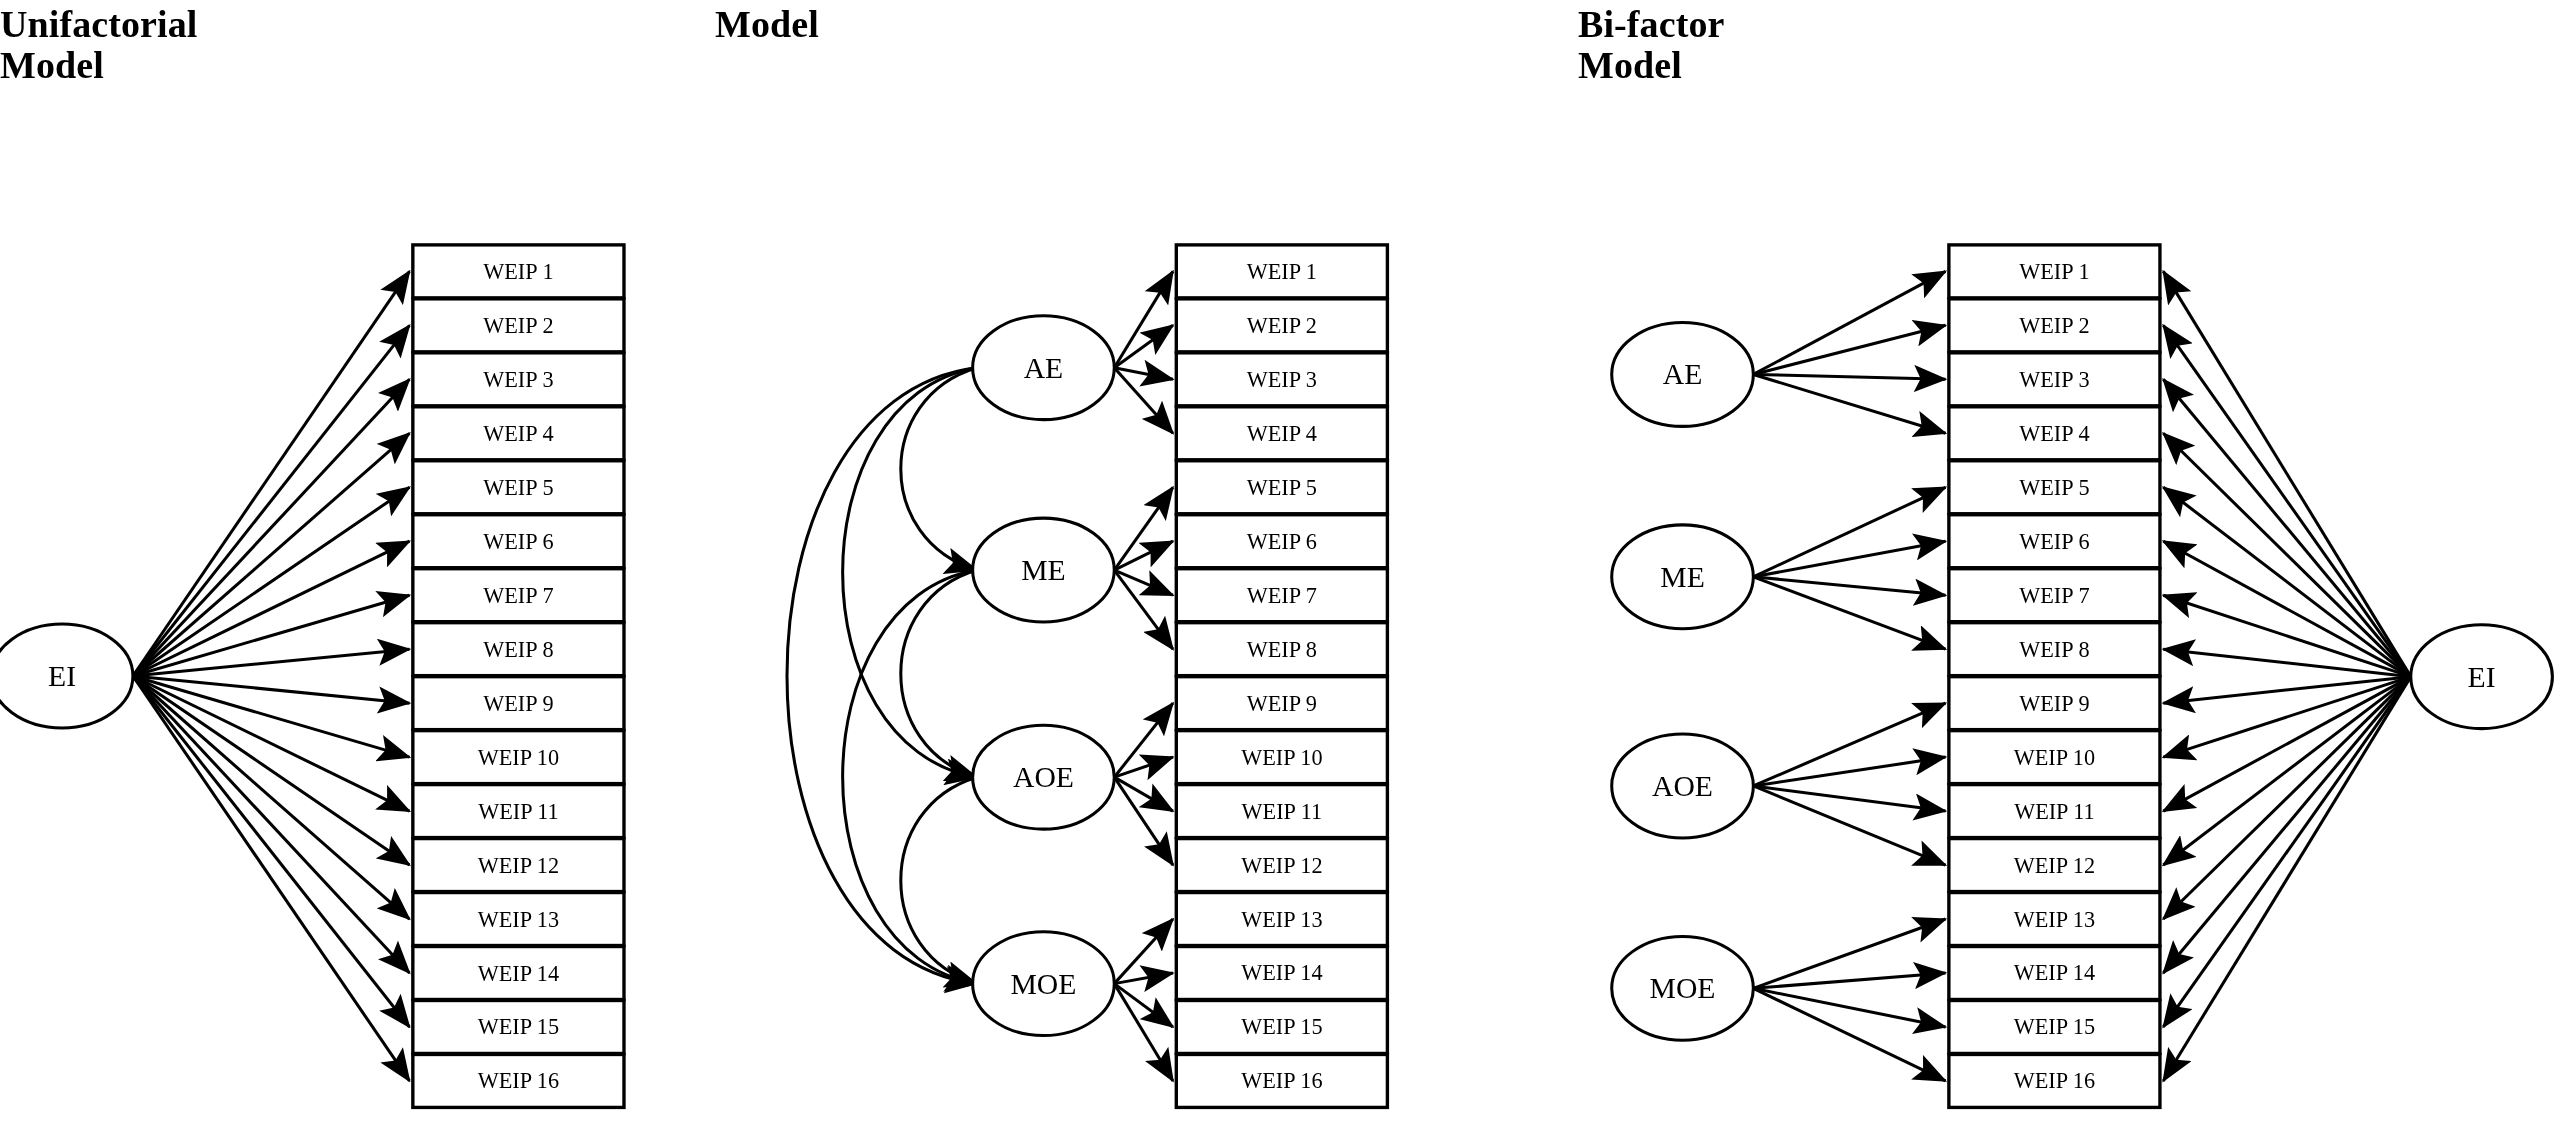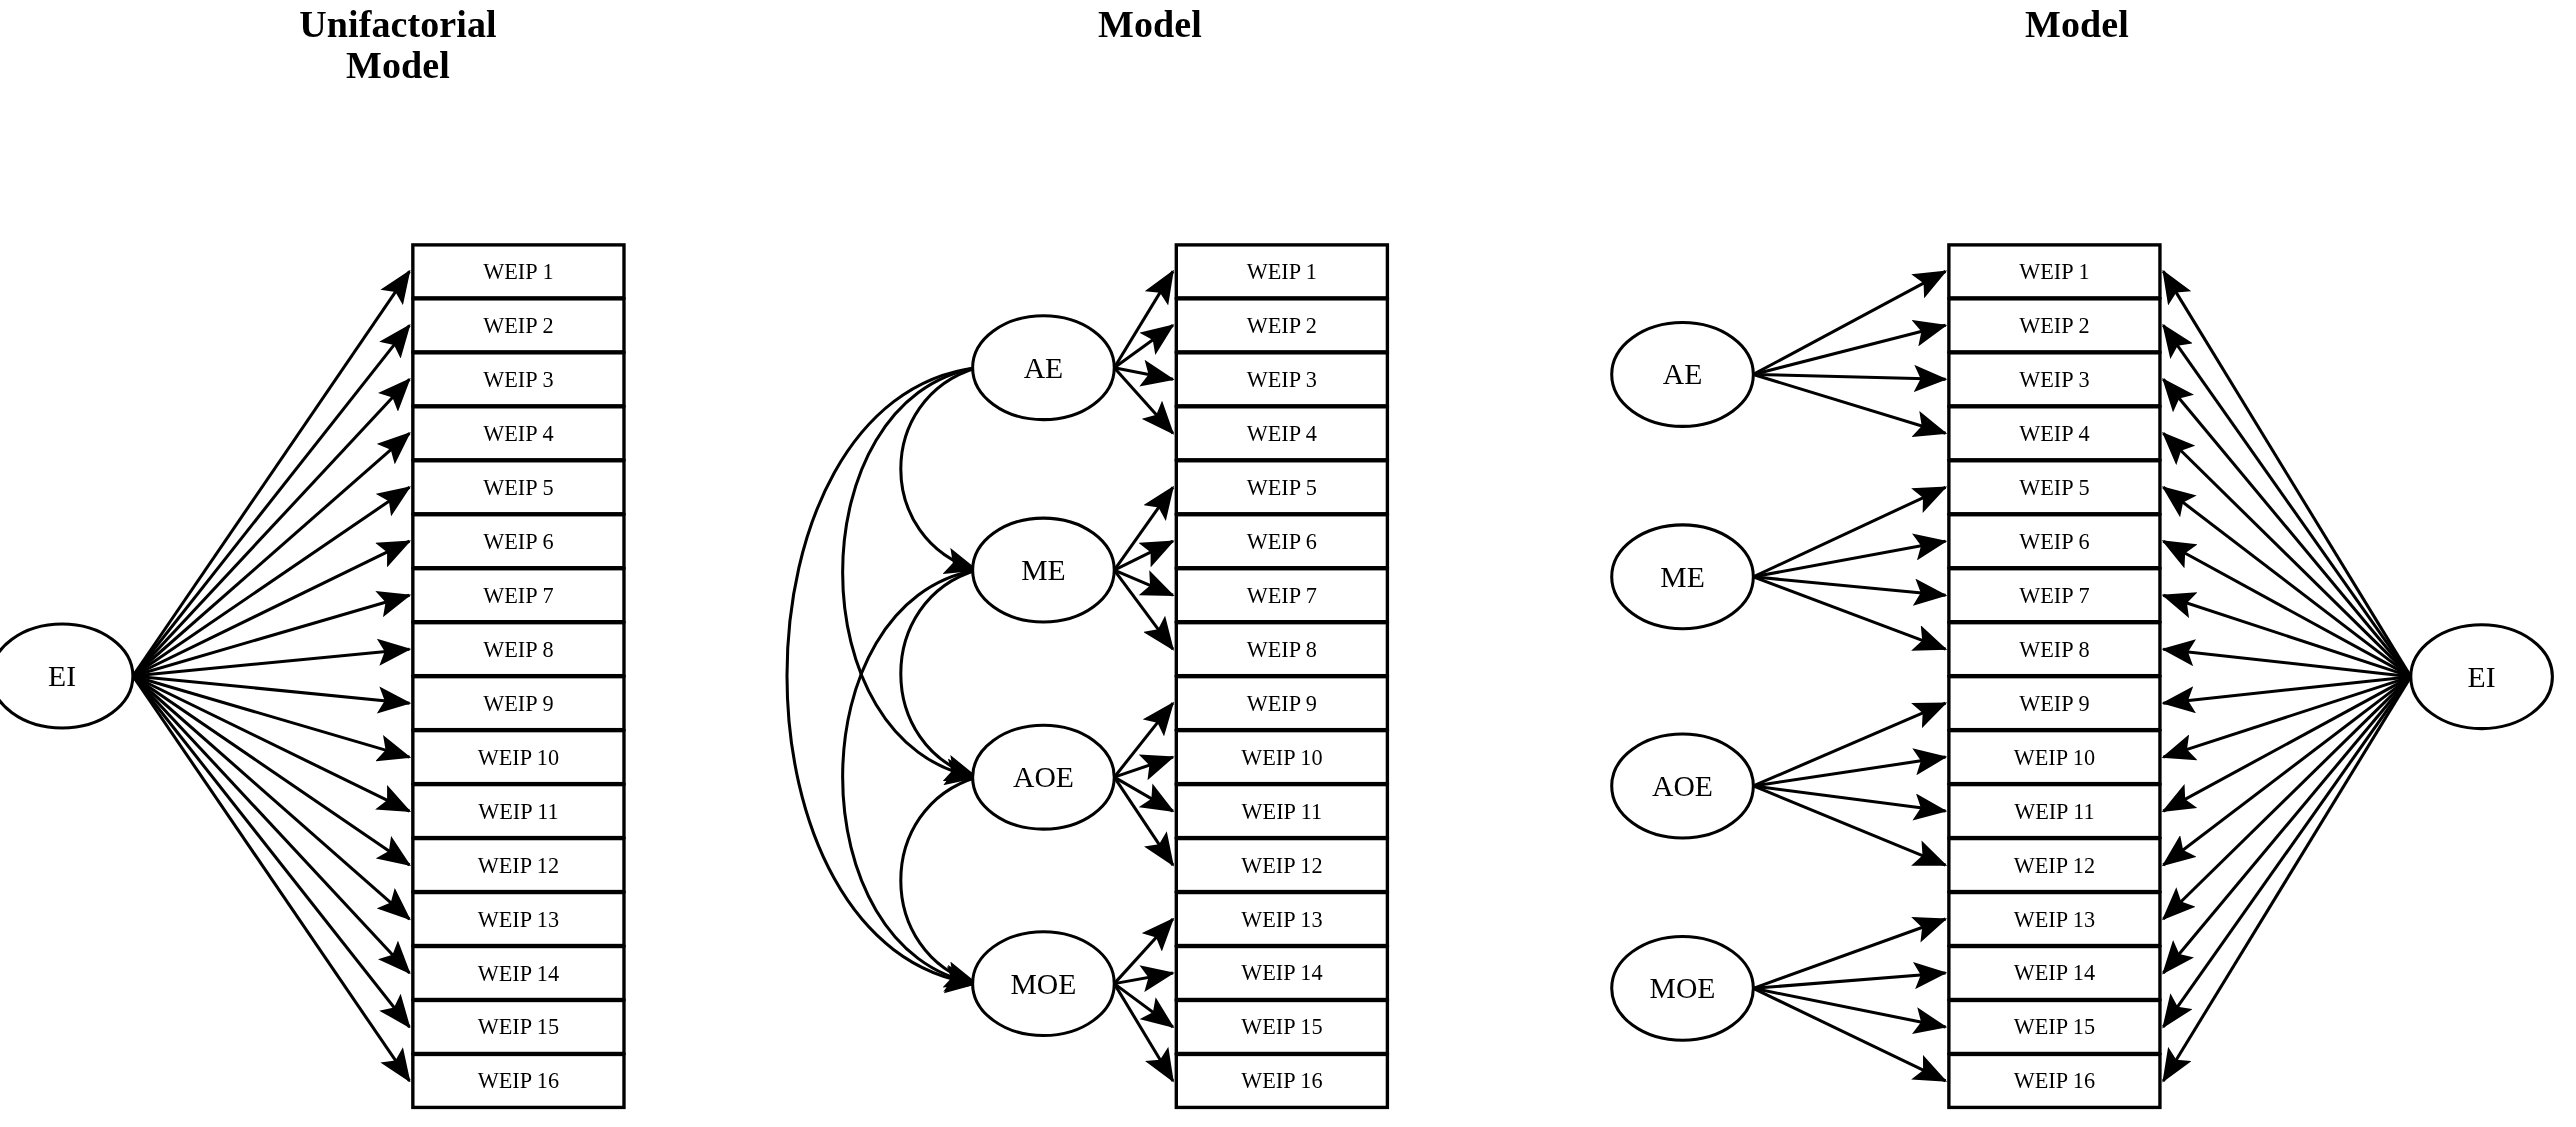--- a/index.html
+++ b/index.html
@@ -27,21 +27,20 @@
   }
   #panel-unifactorial { left: 0px;    width: 796px; }
   #panel-correlated  { left: 715px;  width: 870px; }
   #panel-bifactor    { left: 1578px;  width: 998px; }
 
   .panel-title {
     position: absolute;
     top: 4px;
     left: 0;
     width: 100%;
-    text-align: center;
     font-weight: bold;
     font-size: 38px;
     line-height: 1.08;
     letter-spacing: 0.1px;
   }
   .panel-title .tline { display: block; }
 
   svg.diagram {
     position: absolute;
     top: 0;
@@ -310,20 +309,21 @@
           <g>
             <rect x="684" y="1563" width="313" height="78.5" class="indicator"></rect>
             <text x="840.5" y="1602.25" class="box-label">WEIP 16</text>
           </g>
         </g>
     </svg>
   </div>
 
   <div class="panel" id="panel-bifactor">
     <div class="panel-title">
+      <span class="tline">Bi-factor</span>
       <span class="tline">Model</span>
     </div>
     <svg class="diagram" viewBox="0 0 1480 1672" preserveAspectRatio="none">
       <defs>
         <marker id="ah3" markerWidth="11" markerHeight="9" refX="10.4" refY="4.5" orient="auto" markerUnits="strokeWidth">
           <path d="M0,0 L11,4.5 L0,9 L2.2,4.5 z" fill="#000000"></path>
         </marker>
       </defs>
       <g id="p3-gpaths">
           <path d="M1235,1003 L868,402.25" class="loading" marker-end="url(#ah3)"></path>

